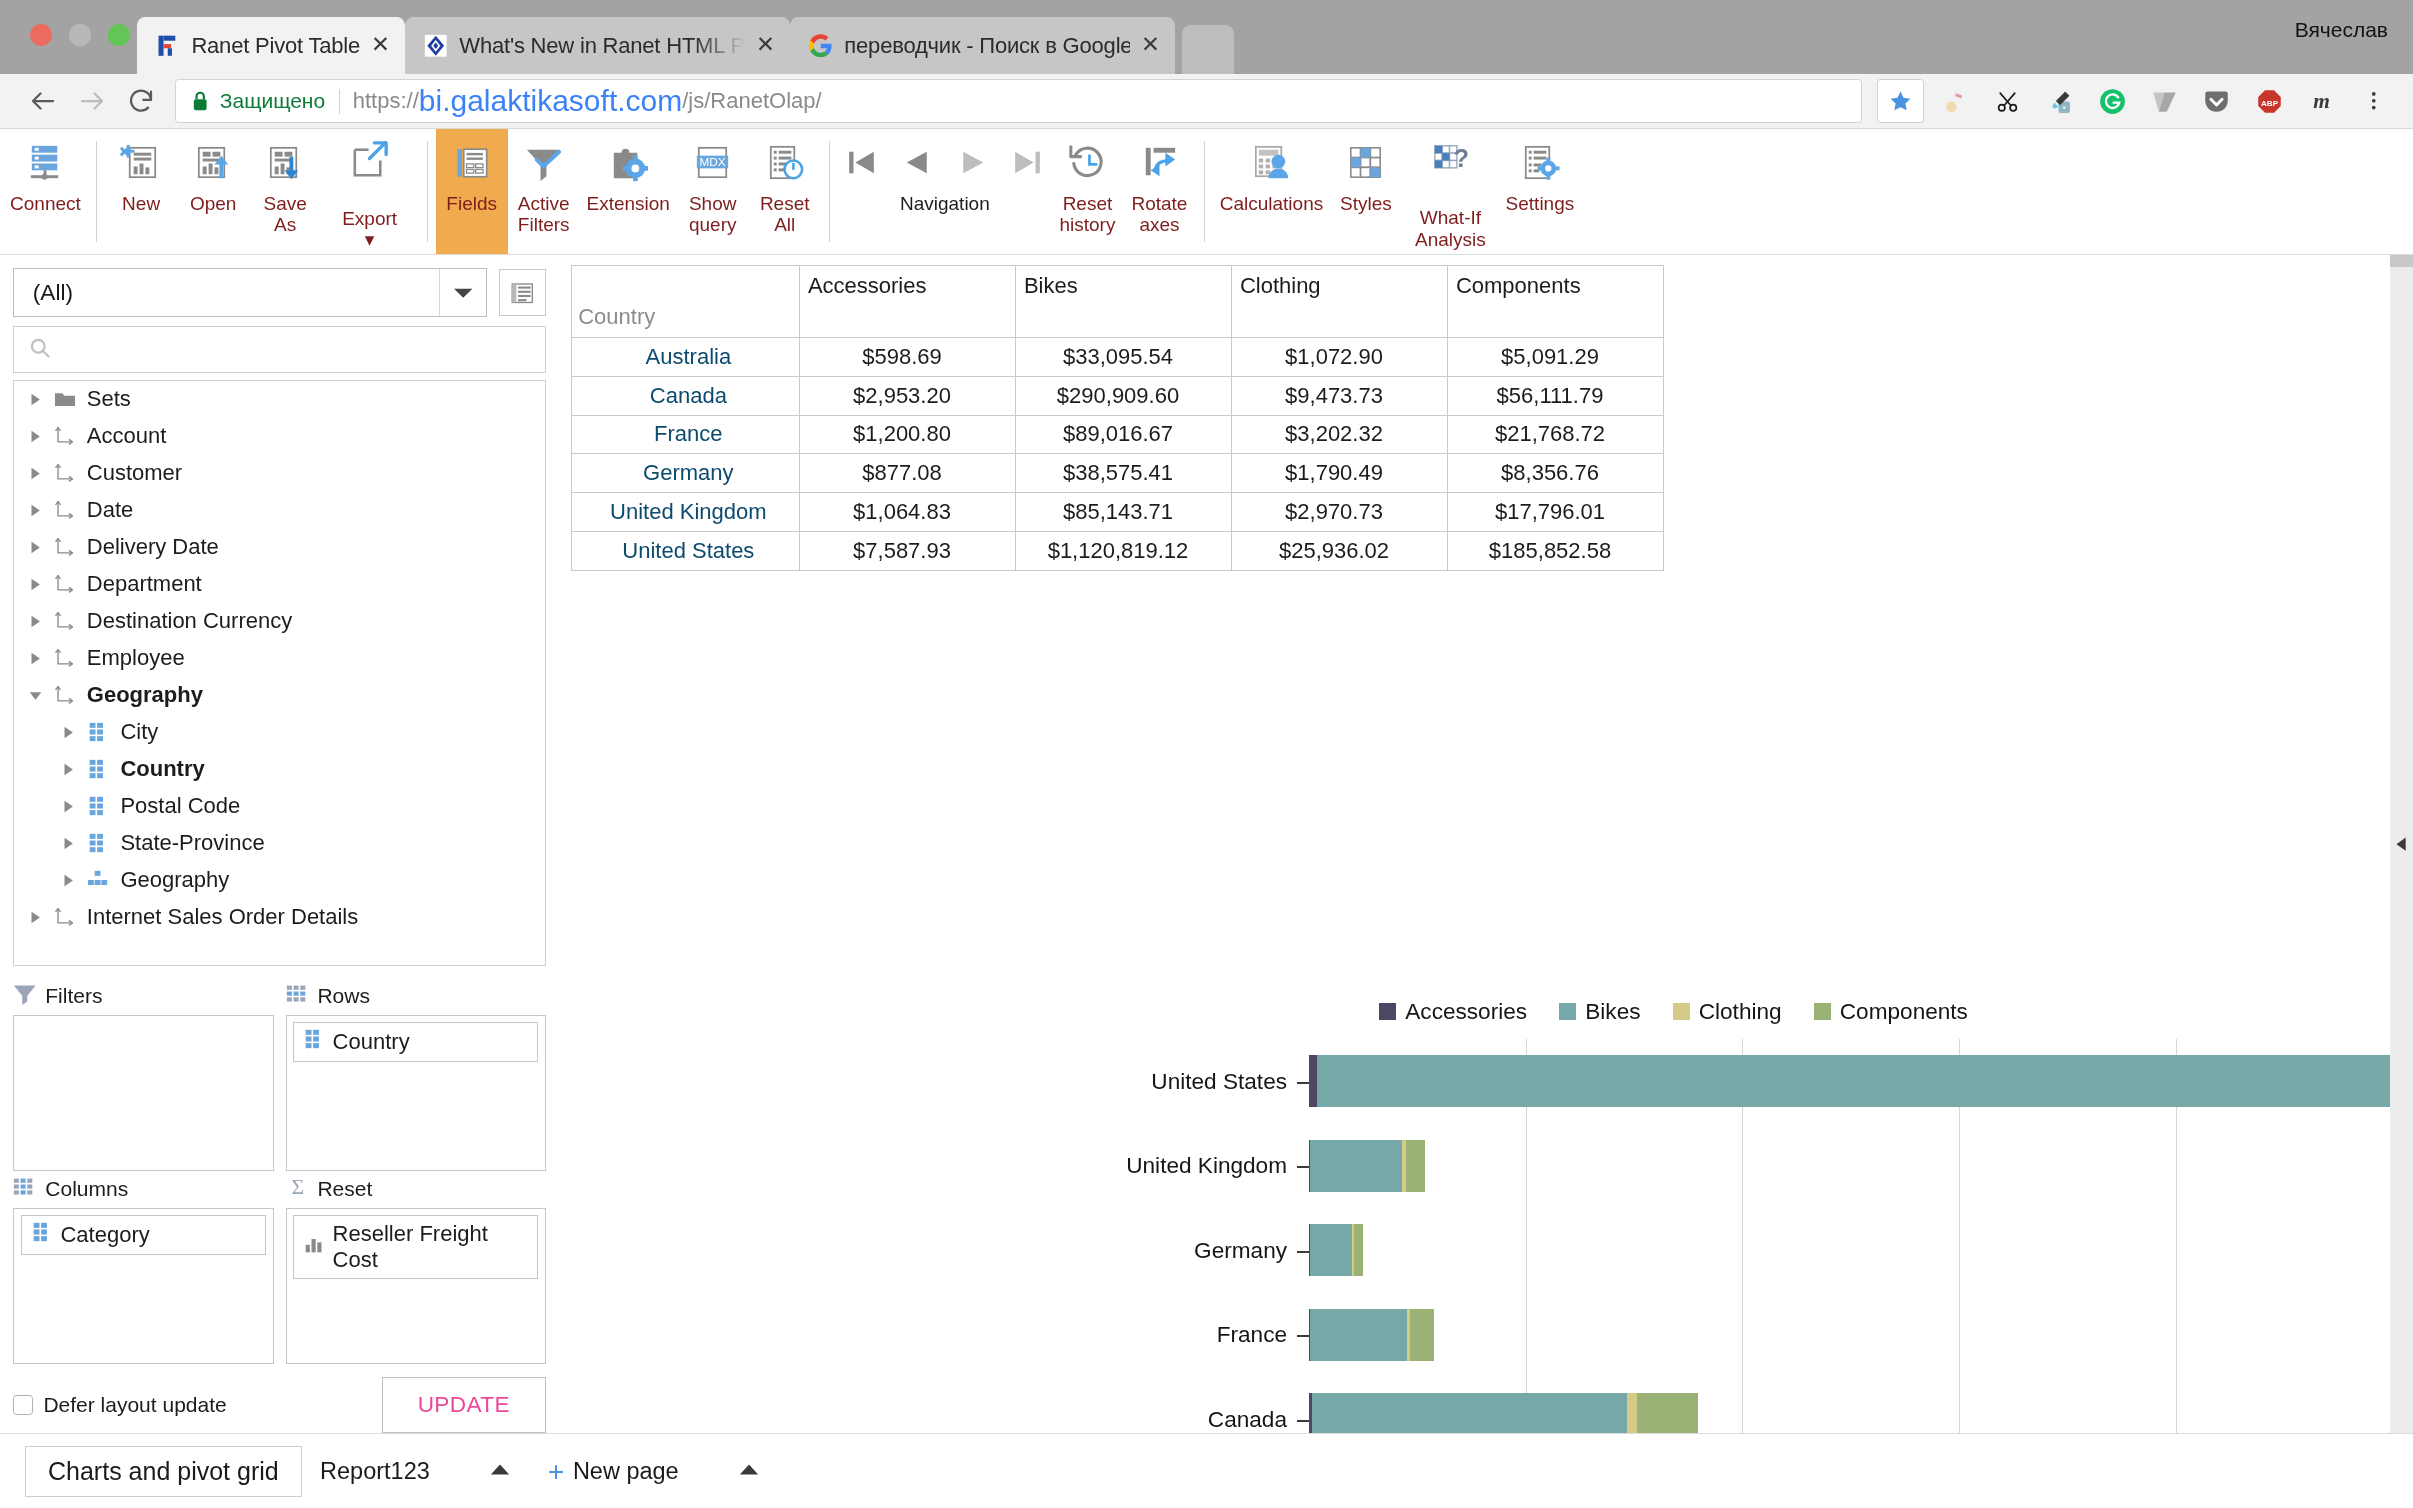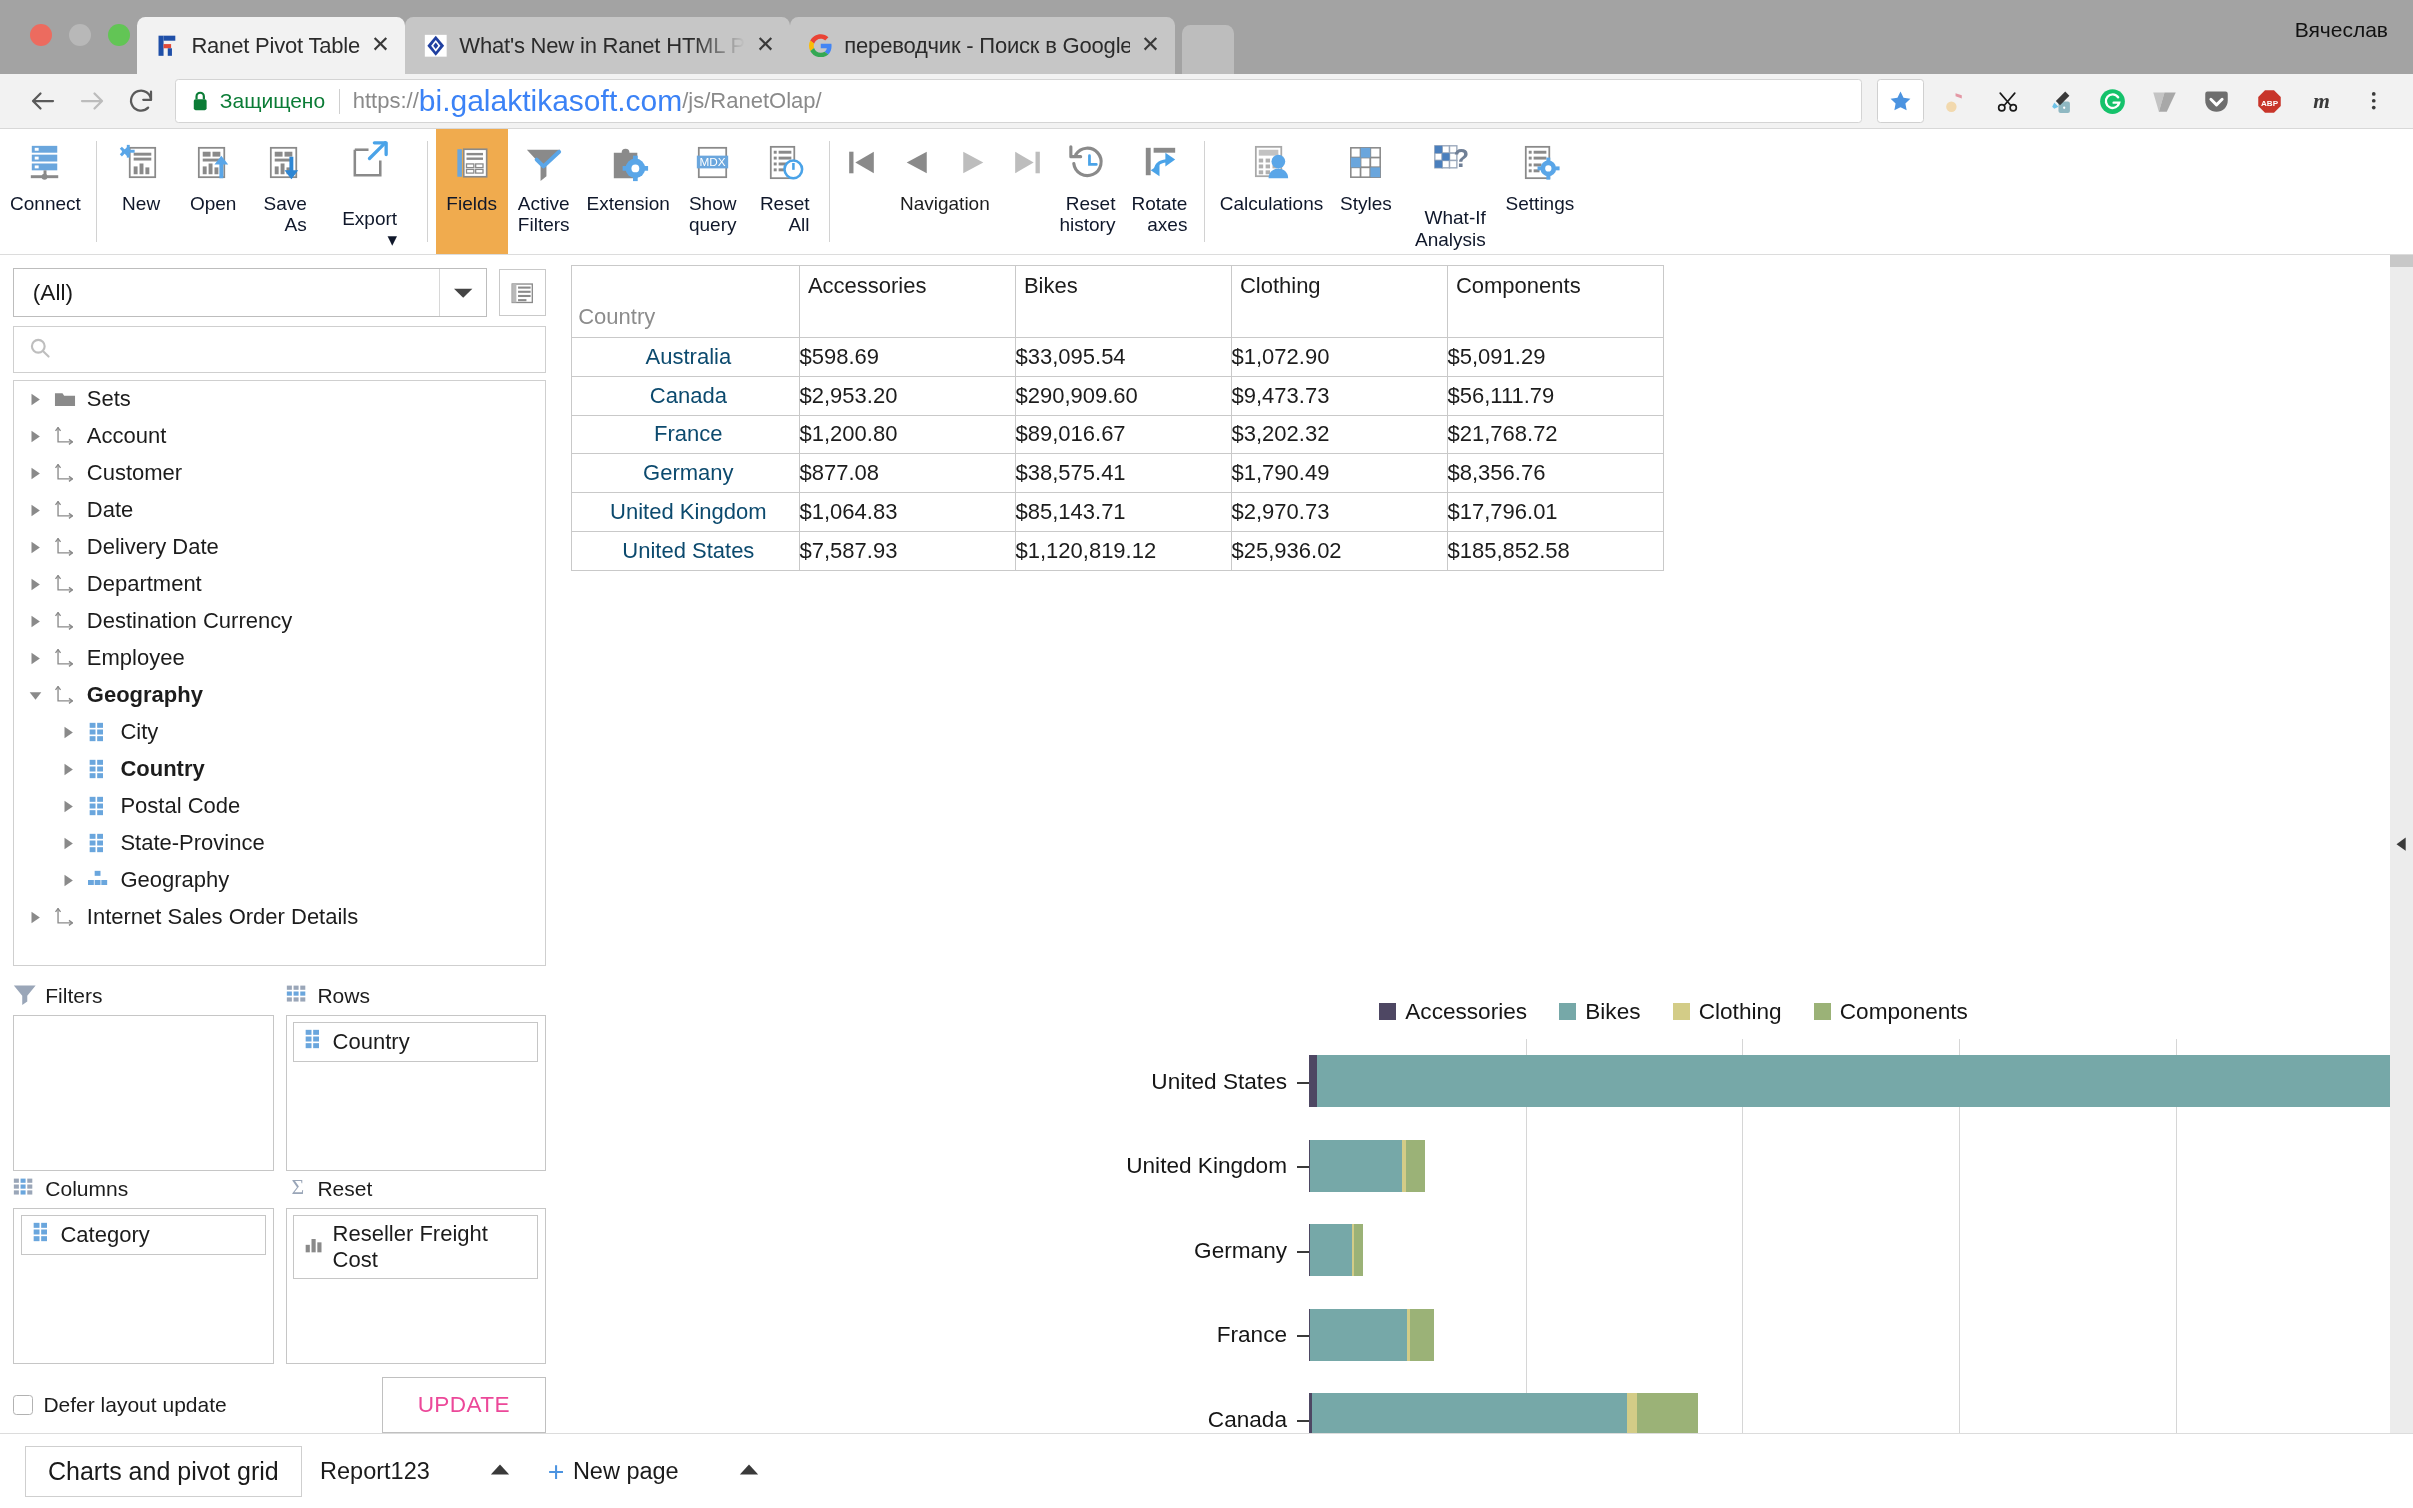--- a/index.html
+++ b/index.html
@@ -68,21 +68,21 @@
   
   .ribbon{
     height:126px; background:#ffffff; border-bottom:0.8px solid #dcdcdc;
     display:flex; align-items:stretch; padding:0 3.4px;
   }
   .rgroup{ display:flex; align-items:stretch; }
   .rsep{ width:0.8px; background:#d2d2d2; margin:11.7px 8.4px; }
   .rbtn{
     min-width:72px; padding:6.7px 6.7px 3.4px; display:flex; flex-direction:column;
     align-items:center; justify-content:flex-start; cursor:pointer;
-    font-size:19px; color:#0f172a; text-align:right; line-height:1.12;
+    font-size:19px; color:#7f1d1d; text-align:center; line-height:1.12;
   }
   .rbtn.wide{ min-width:97px; }
   .rbtn.sel{ background:#f0ab4e; }
   .rbtn .ico{ height:54px; display:flex; align-items:center; justify-content:center; margin-bottom:3.4px; }
   .rbtn .lbl{ white-space:pre-line; }
   .navgroup{ display:flex; flex-direction:column; align-items:center; padding:6.7px 5px 3.4px;}
   .navrow{ display:flex; align-items:center; gap:18.4px; height:54px; }
   .navlbl{ font-size:19px; color:#1d1d1d; margin-top:3.4px; }
   .navbtn2{ cursor:pointer; display:flex; align-items:center; }
 
@@ -143,21 +143,21 @@
 
   
   .pivot{ position:absolute; left:7.5px; top:10px; border-collapse:collapse; font-size:22px; }
   .pivot td, .pivot th{ border:0.8px solid #c9c9c9; font-weight:normal; }
   .pv-corner{
     width:228px; height:72px; vertical-align:bottom; color:#8c8c8c; padding:0 0 6.7px 6.7px;
     text-align:left; border-left:none; border-top:none;
   }
   .pv-colhead{ width:216px; height:72px; vertical-align:top; padding:6.7px 0 0 8.4px; text-align:left; color:#1c1c1c; }
   .pv-rowhead{ padding:5.9px 0 5.9px 6.7px; color:#0c4a6e; text-align:center; }
-  .pv-cell{ padding:5.9px 10px 5.9px 0; text-align:left; color:#1c1c1c; }
+  .pv-cell{ padding:5.9px 10px 5.9px 0; text-align:center; color:#1c1c1c; }
 
   
   .chart-wrap{ position:absolute; left:0; top:737px; width:2221px; height:687px; }
   .legend{ display:flex; justify-content:center; gap:32px; align-items:center; height:39px; font-size:22.6px; color:#161616; }
   .legend .li{ display:flex; align-items:center; gap:9.2px; }
   .legend .sw{ width:17px; height:17px; display:block; }
   .plot{ position:relative; width:100%; height:587px; }
   .ylabel{ position:absolute; right:0; transform:translateY(-50%); font-size:22.6px; color:#161616; white-space:nowrap; }
   .tickline{ position:absolute; background:#d6d6d6; width:0.8px; }
   .bar{ position:absolute; display:flex; }

